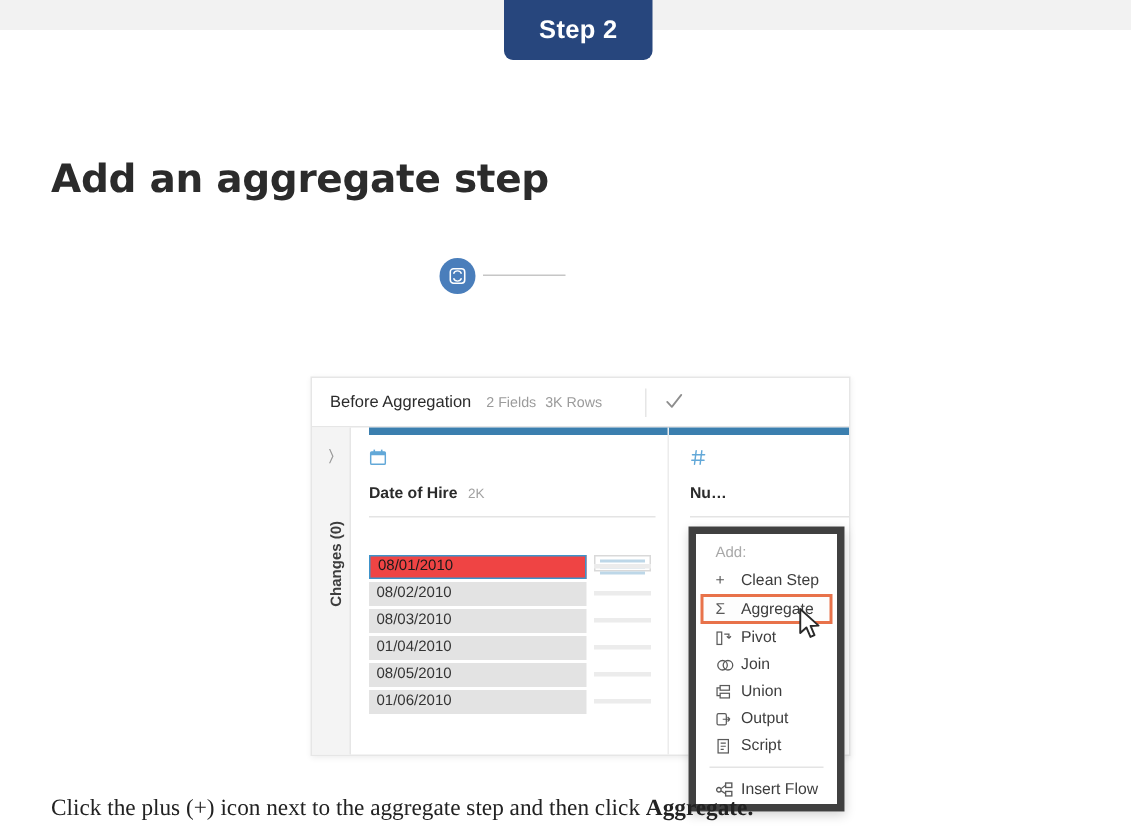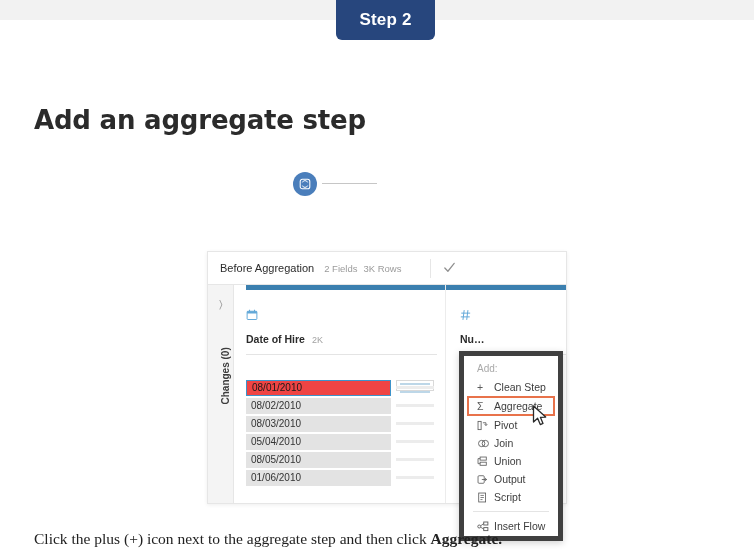--- a/index.html
+++ b/index.html
@@ -149,21 +149,21 @@
     text-align:center;
   }
 
   #columns { flex:1; display:flex; position:relative; padding-left:12px; }
 
   #top-accent {
     position:absolute; left:12px; top:0px; right:0px; height:5px;
     background:#3b7faf;
   }
 
-  .col { position:relative; padding-top:24px; }
+  .col { position:relative; padding-top:14px; }
   #col-date { width:200px; border-right:1px solid #ececec; padding-right:8px; }
   #col-num  { width:120px; padding-left:14px; }
 
   .col-type-icon { font-size:12px; color:#62a8d8; height:16px; }
   .col-name-row { display:flex; align-items:baseline; margin-top:8px; }
   .col-name { font-size:10.5px; font-weight:bold; color:#2b2b2b; }
   .col-count { font-size:9px; color:#a2a2a2; margin-left:7px; }
   .col-rule { margin-top:9px; height:1px; background:#e4e4e4; }
 
   
@@ -285,21 +285,21 @@
             </div>
             <div class="date-row">
               <div class="date-chip">08/02/2010</div>
               <div class="date-bar" style="top:6px"></div>
             </div>
             <div class="date-row">
               <div class="date-chip">08/03/2010</div>
               <div class="date-bar" style="top:6px"></div>
             </div>
             <div class="date-row">
-              <div class="date-chip">05/04/2010</div>
+              <div class="date-chip">01/04/2010</div>
               <div class="date-bar" style="top:6px"></div>
             </div>
             <div class="date-row">
               <div class="date-chip">08/05/2010</div>
               <div class="date-bar" style="top:6px"></div>
             </div>
             <div class="date-row">
               <div class="date-chip">01/06/2010</div>
               <div class="date-bar" style="top:6px"></div>
             </div>

